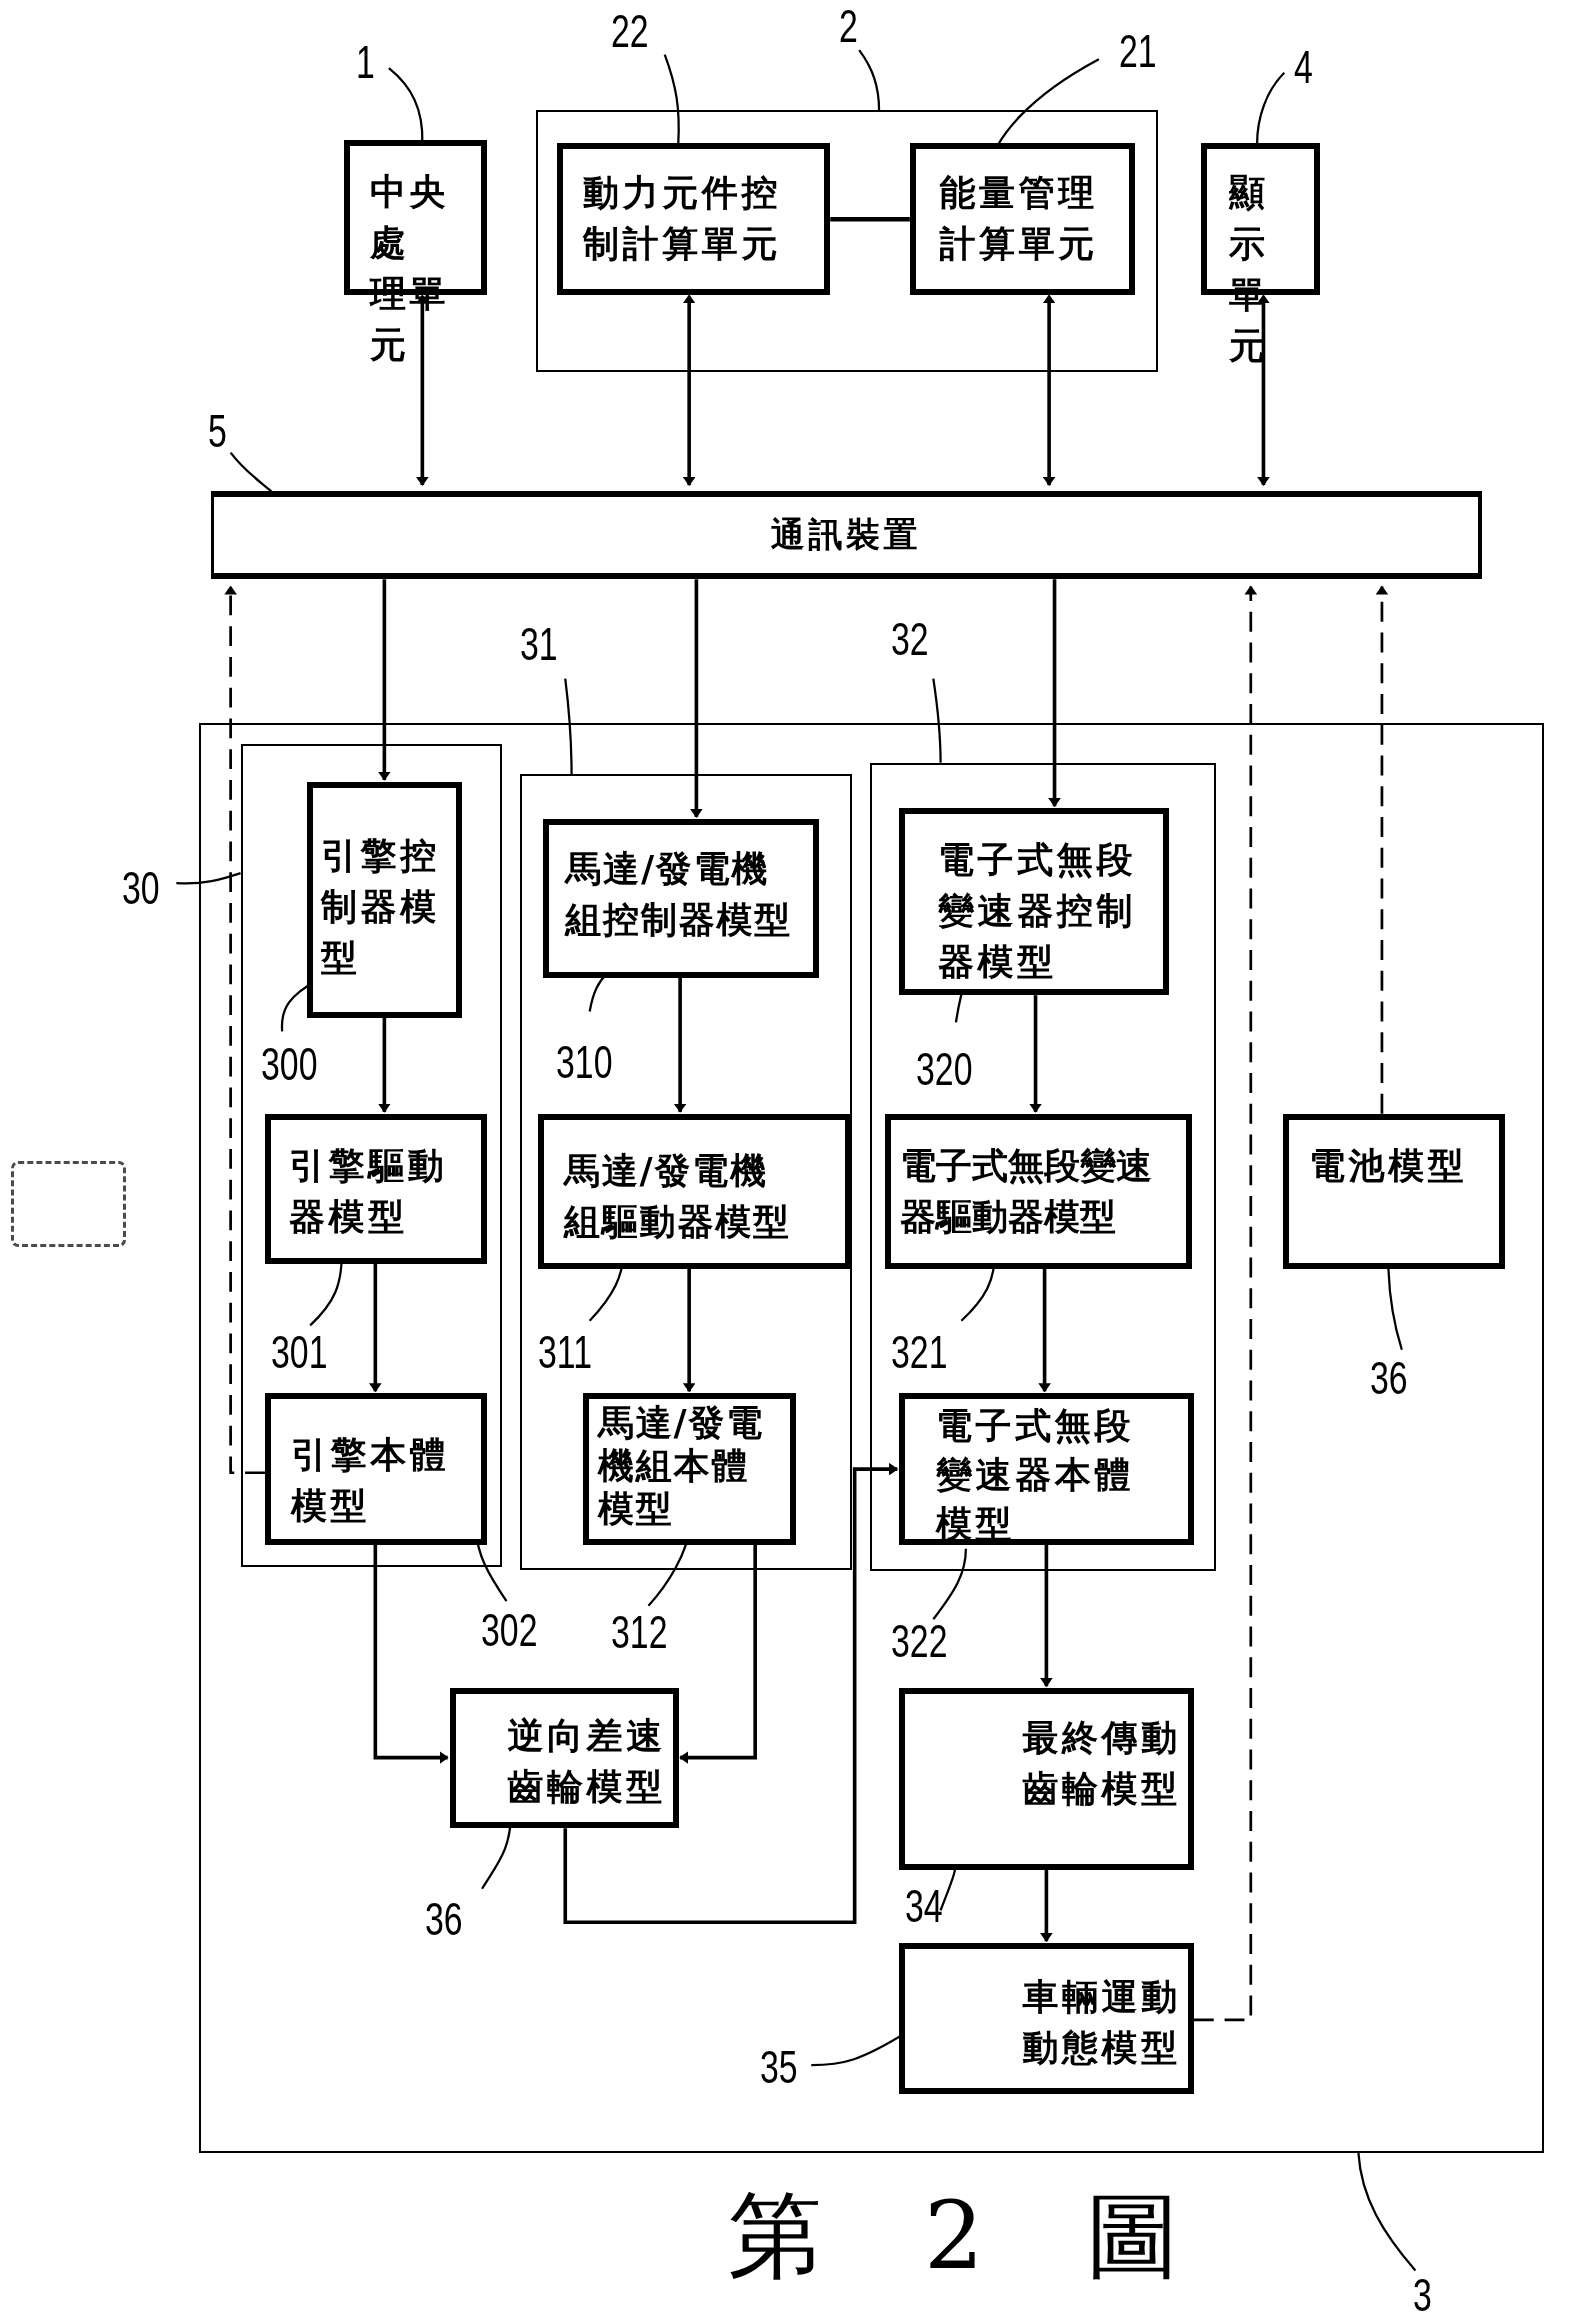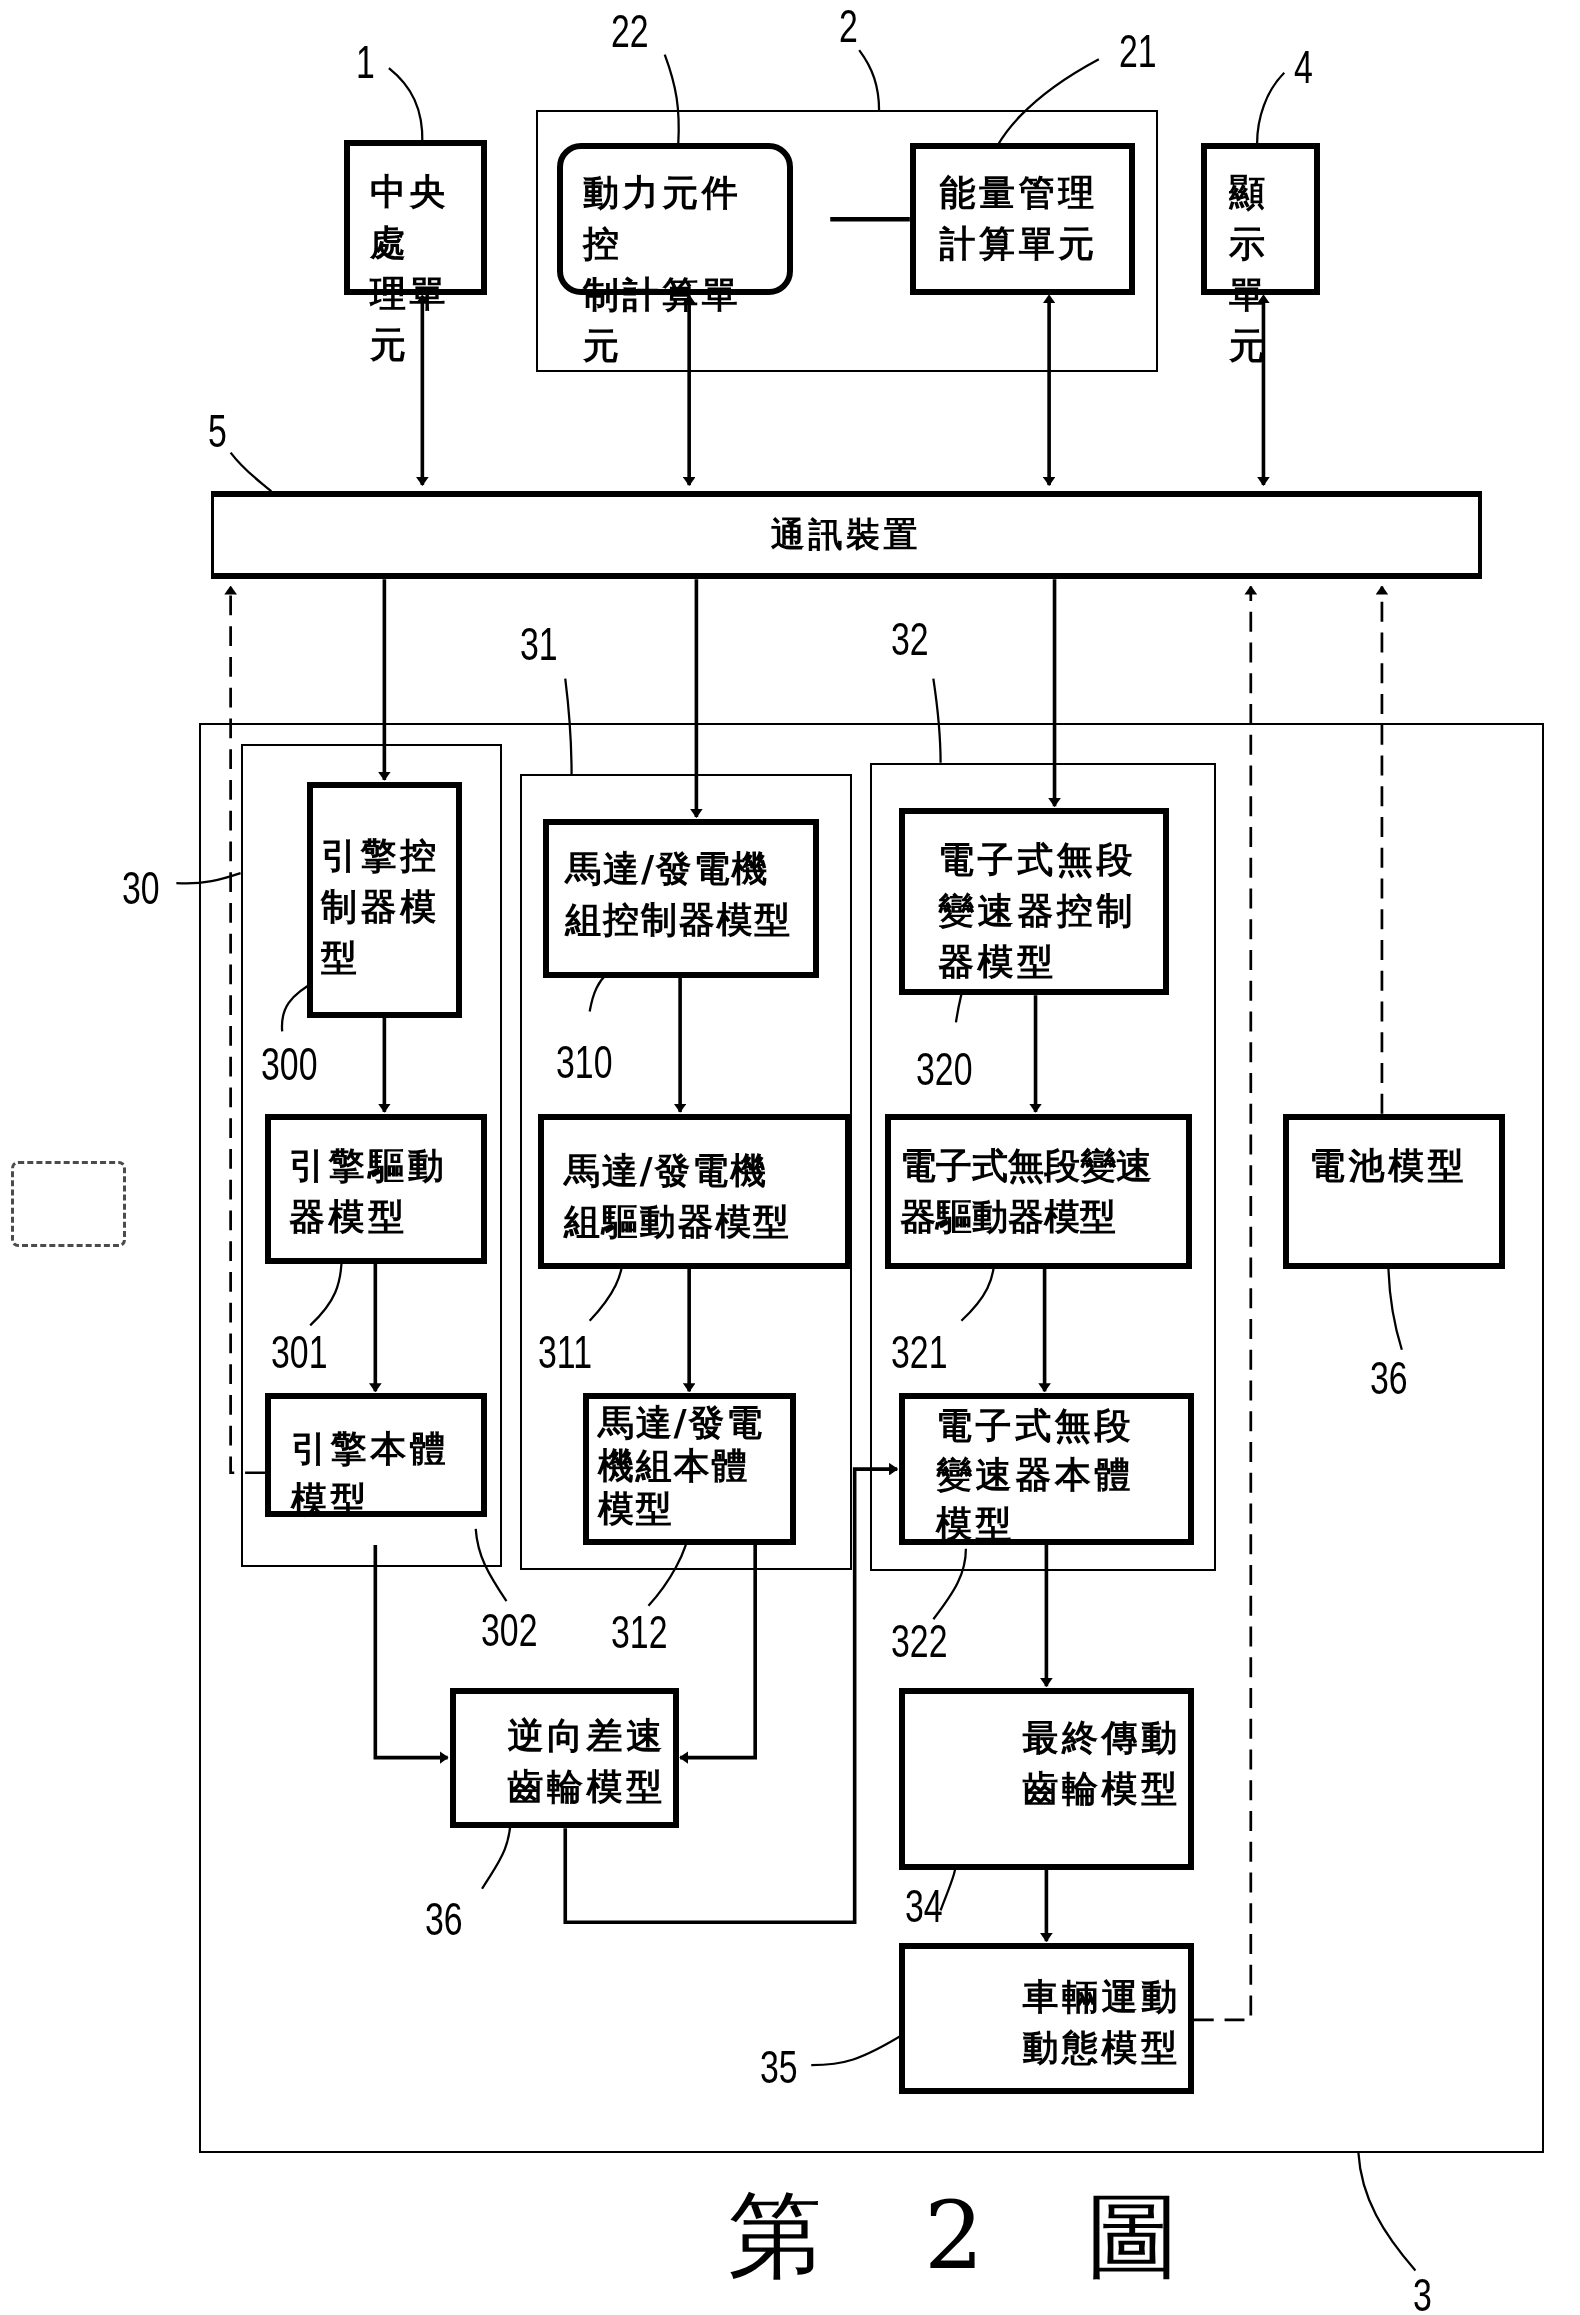--- a/index.html
+++ b/index.html
@@ -85,42 +85,42 @@
     <path d="M533,2088 C550,2060 565,2045 565,2003" stroke-width="2.5"></path>
     <path d="M1040,2112 C1050,2085 1058,2070 1060,2043" stroke-width="2.5"></path>
     <path d="M897,2283 C930,2283 950,2280 1010,2242" stroke-width="2.5"></path>
     <path d="M1502,2380 C1505,2430 1530,2470 1565,2510" stroke-width="2.5"></path>
   </g>
 </svg>
 
 <div class="group" style="left:536px;top:110px;width:622px;height:262px;"></div>
 <div class="box" style="left:344px;top:140px;width:143px;height:155px;padding-top:20px;">中央處
 理單元</div>
-<div class="box" style="left:557px;top:143px;width:236px;height:152px;padding-top:18px;border-radius:24px;">動力元件控
+<div class="box" style="left:557px;top:143px;width:273px;height:152px;padding-top:18px;">動力元件控
 制計算單元</div>
 <div class="box" style="left:910px;top:143px;width:225px;height:152px;padding-top:18px;padding-left:23.5px;">能量管理
 計算單元</div>
 <div class="box" style="left:1201px;top:143px;width:119px;height:152px;padding-top:18px;padding-left:22px;">顯示
 單元</div>
 
 <div class="bus" style="left:211px;top:491px;width:1271px;height:88px;">
   <span>通訊裝置</span>
 </div>
 
 <div class="group" style="left:199px;top:723px;width:1345px;height:1430px;"></div>
 <div class="group" style="left:241px;top:744px;width:261px;height:823px;"></div>
 <div class="group" style="left:520px;top:774px;width:332px;height:796px;"></div>
 <div class="group" style="left:870px;top:763px;width:346px;height:808px;"></div>
 
 <div class="box" style="left:307px;top:782px;width:155px;height:236px;padding-top:42px;padding-left:8px;">引擎控
 制器模
 型</div>
 <div class="box" style="left:265px;top:1114px;width:222px;height:150px;padding-top:20px;padding-left:18px;">引擎驅動
 器模型</div>
-<div class="box" style="left:265px;top:1393px;width:222px;height:124px;padding-top:24px;padding-left:20px;">引擎本體
+<div class="box" style="left:265px;top:1393px;width:222px;height:152px;padding-top:30px;padding-left:20px;">引擎本體
 模型</div>
 
 <div class="box" style="left:543px;top:819px;width:276px;height:159px;padding-top:18px;padding-left:16.3px;letter-spacing:1.8px;">馬達/發電機
 組控制器模型</div>
 <div class="box" style="left:538px;top:1114px;width:313px;height:155px;padding-top:25px;padding-left:20px;letter-spacing:1.8px;">馬達/發電機
 組驅動器模型</div>
 <div class="box" style="left:583px;top:1393px;width:213px;height:152px;padding-top:1.8px;padding-left:9px;letter-spacing:1.8px;line-height:43px;">馬達/發電
 機組本體
 模型</div>
 

